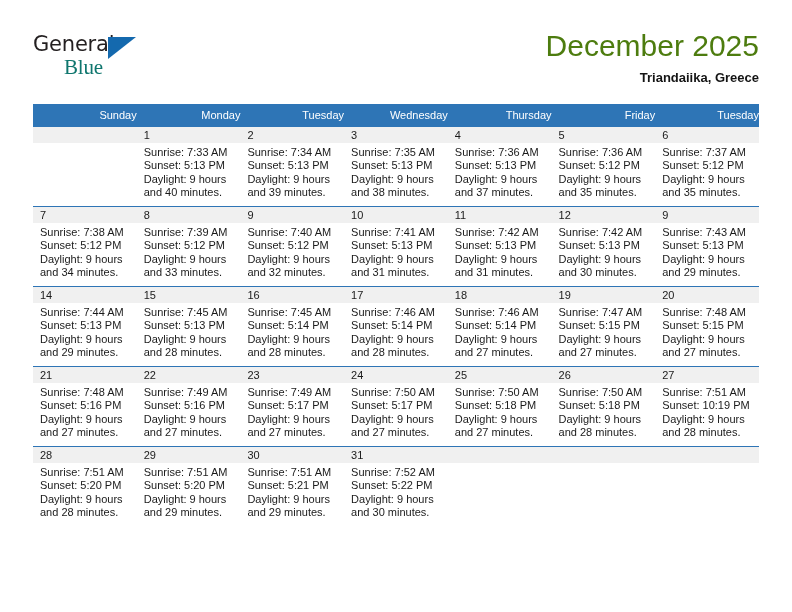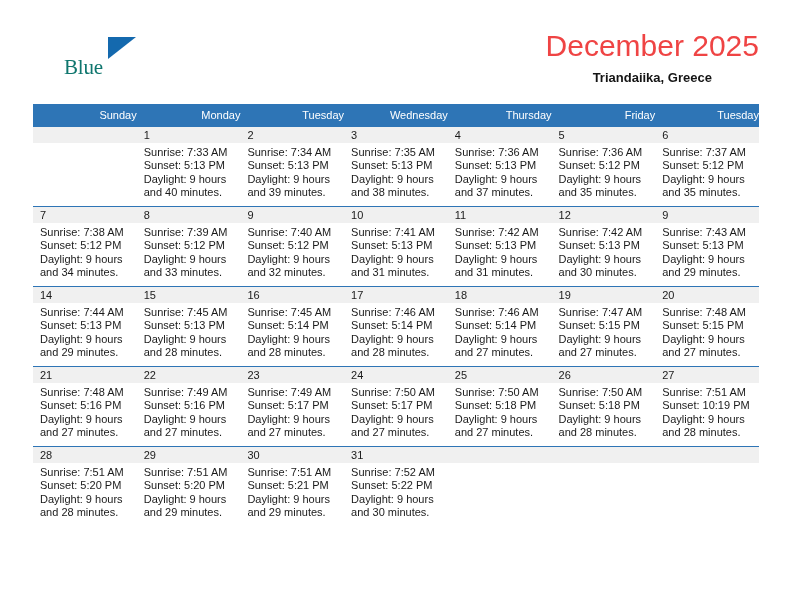--- a/index.html
+++ b/index.html
@@ -67,32 +67,31 @@
   }
   .title-block {
     position: absolute;
     right: 33px;
     top: 28px;
     text-align: right;
   }
   .cal-title {
     font-size: 30px;
     font-weight: 400;
-    color: #ef4444;
+    color: #4d7c0f;
     line-height: 36px;
     white-space: nowrap;
   }
   .cal-subtitle {
     font-size: 13px;
     font-weight: 700;
     color: #141414;
     line-height: 18px;
     margin-top: 5px;
     white-space: nowrap;
-    text-align: center;
   }
 
   
   .calendar {
     position: absolute;
     left: 33px;
     top: 104px;
     width: 726px;
     border-collapse: collapse;
     table-layout: fixed;
@@ -139,20 +138,21 @@
   }
 </style>
 </head>
 <body>
 
 <div class="page">
 
   <div class="header">
 
     <div class="logo">
+      <span class="logo-general">General</span>
       <span class="logo-tri"></span>
       <span class="logo-blue">Blue</span>
     </div>
 
     <div class="title-block">
       <div class="cal-title">December 2025</div>
       <div class="cal-subtitle">Triandaiika, Greece</div>
     </div>
 
   </div>

